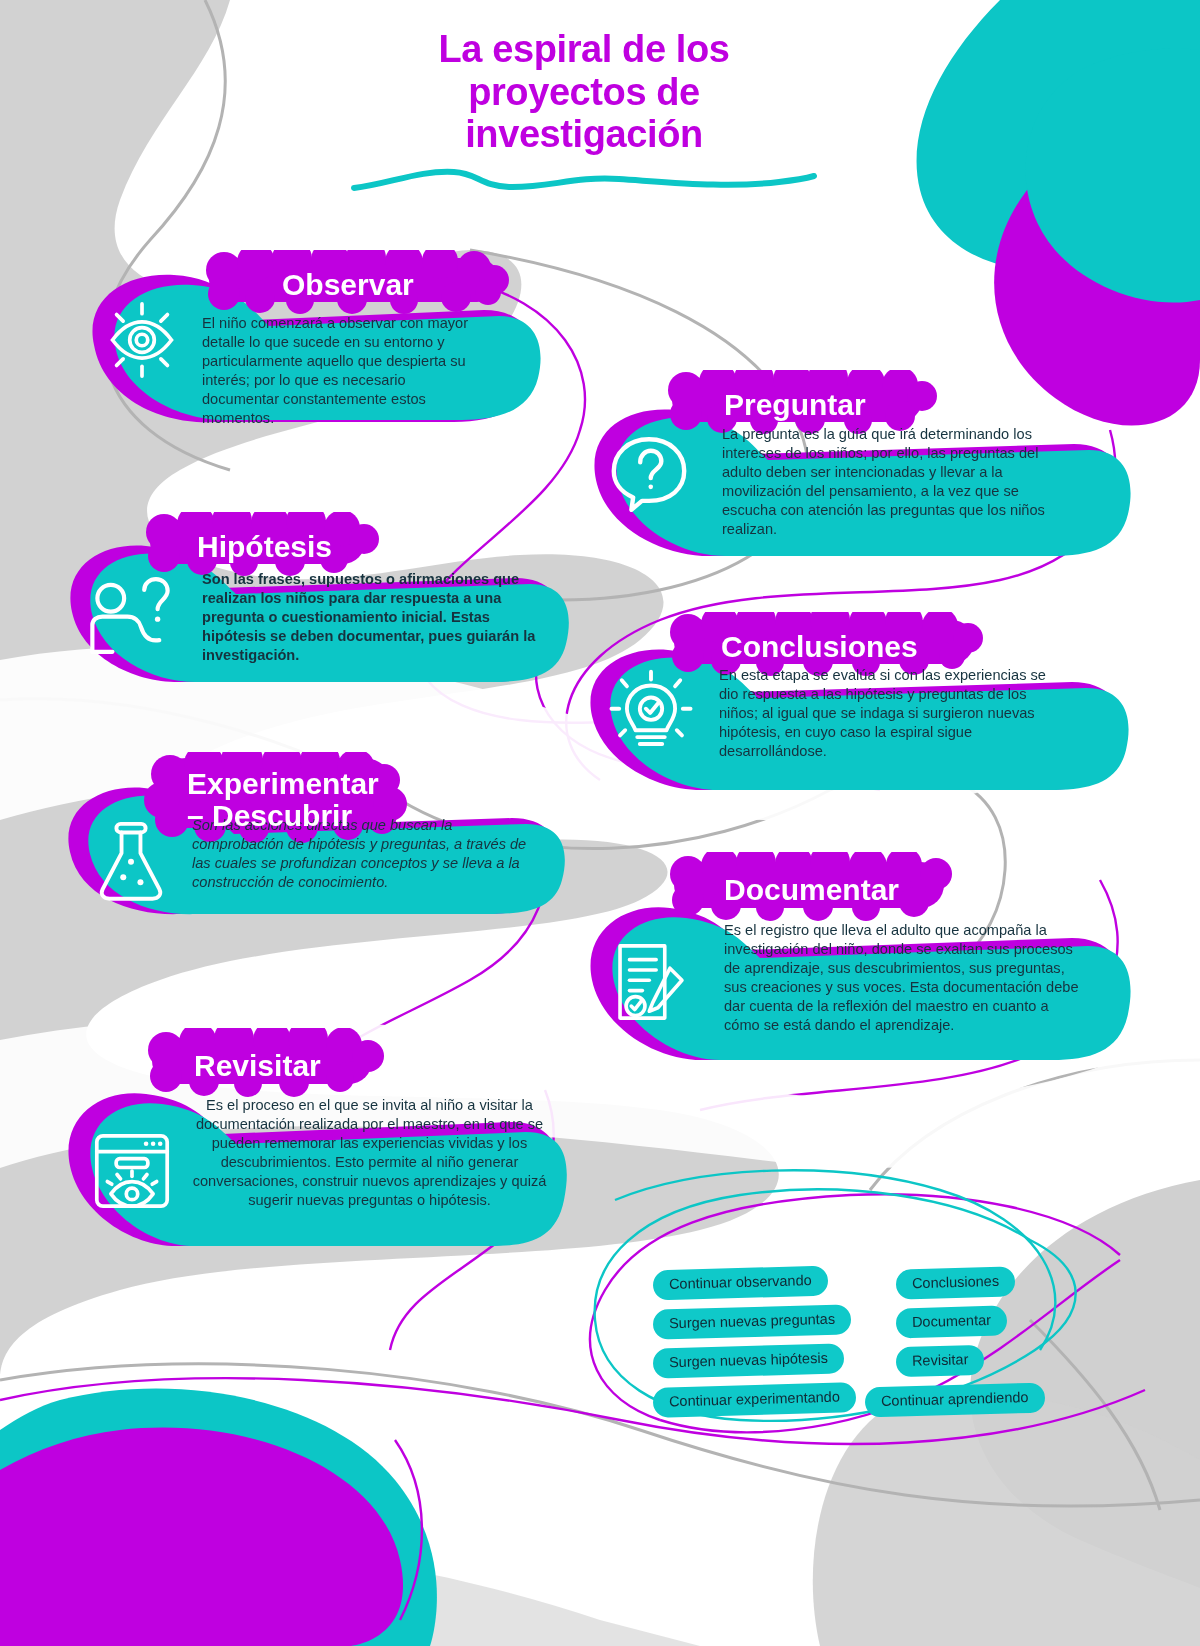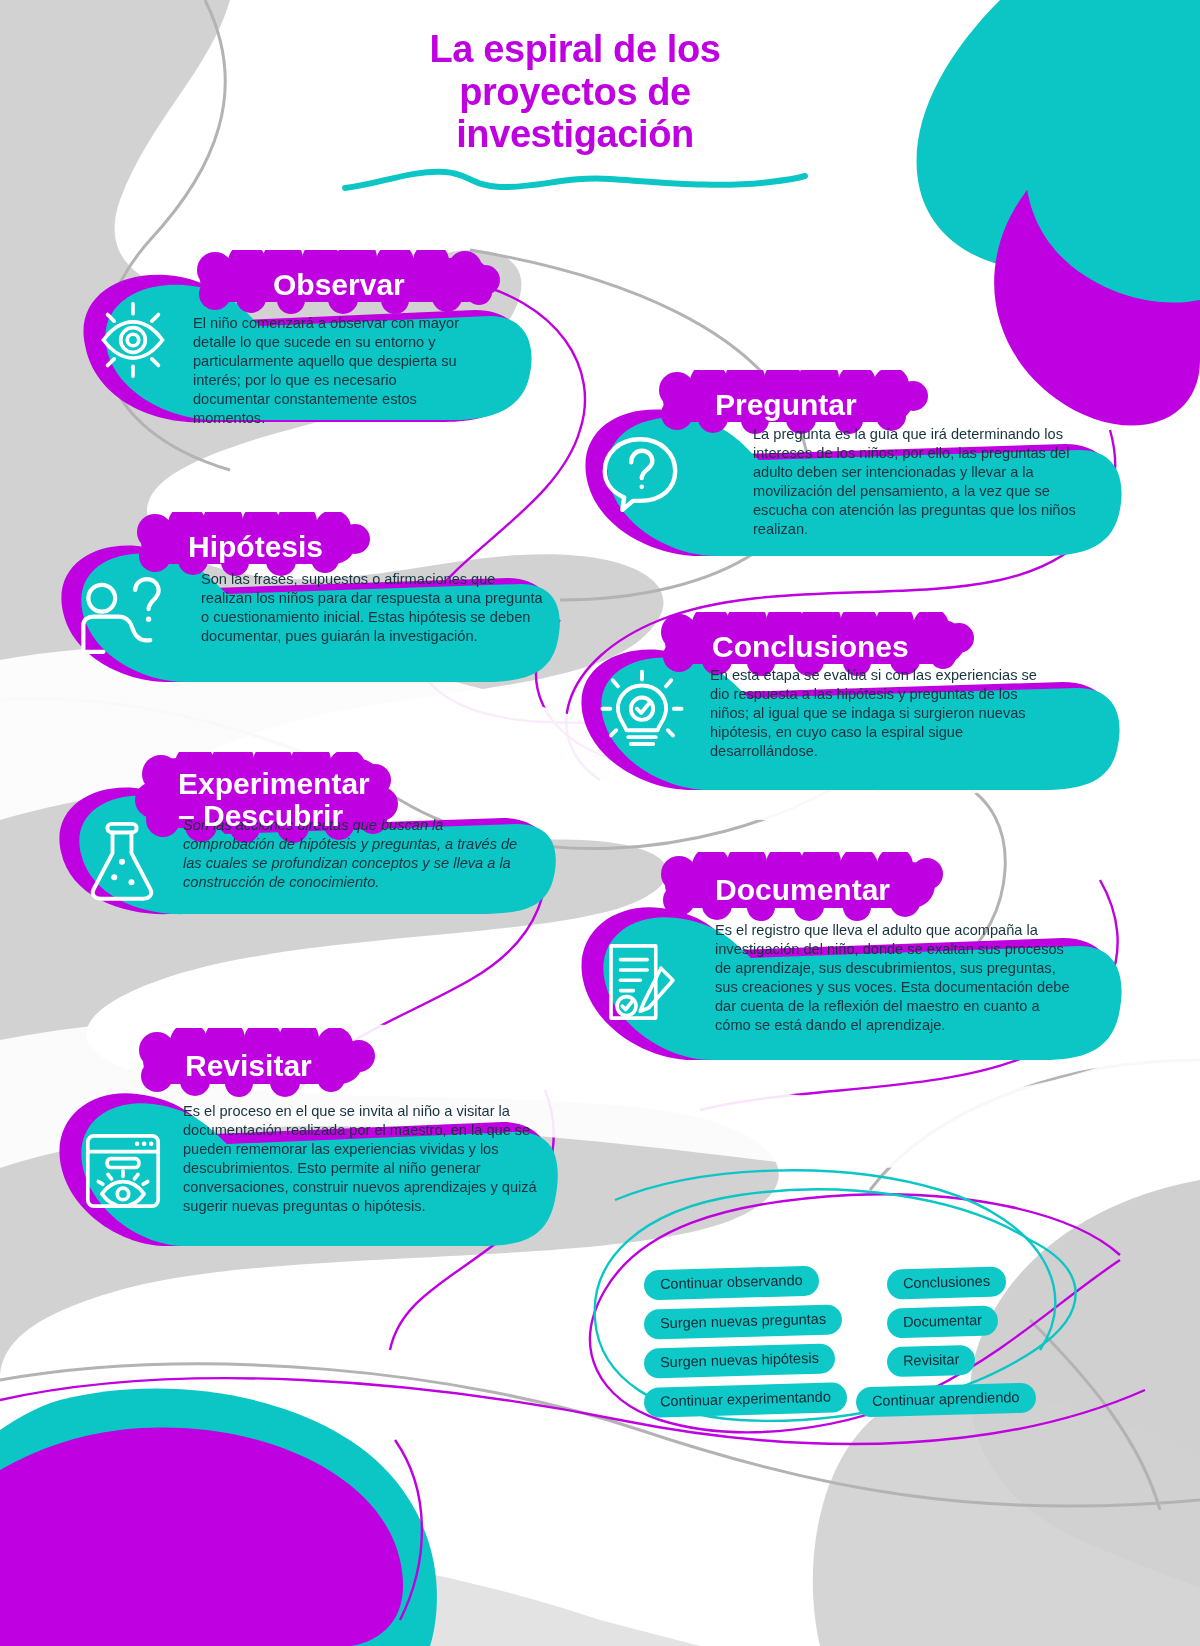--- a/index.html
+++ b/index.html
@@ -8,20 +8,21 @@
     width: 1200px; height: 1646px;
     font-family: "Liberation Sans", sans-serif;
     background: #ffffff;
     overflow: hidden;
   }
   #page {
     position: relative;
     width: 1200px; height: 1646px;
     background: #ffffff;
     overflow: hidden;
+    padding-left: 9px;
   }
   .bg-layer { position: absolute; inset: 0; width: 1200px; height: 1646px; z-index: 0; }
   .content-layer { position: relative; z-index: 5; width: 1200px; height: 1646px; }
 
   
   #title-block {
     position: absolute; left: 345px; top: 28px; width: 460px;
     text-align: center;
   }
   #title-text {
@@ -242,21 +243,21 @@
         <svg width="88" height="88" viewBox="0 0 100 100">
           <g fill="none" stroke="#ffffff" stroke-width="5" stroke-linecap="round" stroke-linejoin="round">
             <path d="M50,14 C74,14 90,30 90,50 C90,70 74,84 50,84 L42,84 L30,94 L32,80
                      C18,74 10,63 10,50 C10,30 26,14 50,14 Z"></path>
             <path d="M40,40 C40,32 46,27 52,27 C59,27 64,32 64,39 C64,48 52,49 52,58"></path>
             <circle cx="52" cy="68" r="2.6" fill="#ffffff" stroke="none"></circle>
           </g>
         </svg>
       </div>
       <div class="card-title" style="left:150px; top:19px; width:240px;">Preguntar</div>
-      <div class="card-body" style="left:148px; top:55px; width:340px;margin-left:40px;">La pregunta es la guía que irá determinando los intereses de los niños; por ello, las preguntas del adulto deben ser intencionadas y llevar a la movilización del pensamiento, a la vez que se escucha con atención las preguntas que los niños realizan.</div>
+      <div class="card-body" style="left:148px; top:55px; width:340px;">La pregunta es la guía que irá determinando los intereses de los niños; por ello, las preguntas del adulto deben ser intencionadas y llevar a la movilización del pensamiento, a la vez que se escucha con atención las preguntas que los niños realizan.</div>
     </div>
 
     <div class="card" style="left:45px; top:512px; width:520px; height:175px;">
       <svg class="card-blob" viewBox="0 0 520 175" aria-hidden="true">
         <path d="M18,100 C8,56 46,30 92,34 C138,38 152,62 168,76 L462,66
                  C502,66 516,96 508,130 C500,164 468,170 430,170 L130,170
                  C82,172 28,146 18,100 Z" fill="#bf00e0"></path>
         <path d="M38,102 C28,60 64,38 108,42 C152,46 166,68 182,82 L476,72
                  C512,72 520,100 512,132 C504,164 476,170 438,170 L146,170
                  C100,172 48,144 38,102 Z" fill="#0cc6c6"></path>
@@ -282,21 +283,21 @@
             <circle cx="32" cy="30" r="16"></circle>
             <path d="M10,94 L10,62 C10,56 15,52 22,52 L52,52 C60,52 66,57 68,64
                      C72,77 80,82 90,80"></path>
             <path d="M10,94 L34,94"></path>
             <path d="M72,20 C72,12 79,7 86,7 C94,7 100,13 100,21 C100,31 88,33 88,43"></path>
             <circle cx="88" cy="55" r="3.2" fill="#ffffff" stroke="none"></circle>
           </g>
         </svg>
       </div>
       <div class="card-title" style="left:143px; top:19px; width:220px;">Hipótesis</div>
-      <div class="card-body" style="left:156px; top:58px; width:345px;">Son las frases, supuestos o afirmaciones que realizan los niños para dar respuesta a una pregunta o cuestionamiento inicial. Estas hipótesis se deben documentar, pues guiarán la investigación.</div>
+      <div class="card-body" style="left:148px; top:58px; width:345px;font-weight:bold;">Son las frases, supuestos o afirmaciones que realizan los niños para dar respuesta a una pregunta o cuestionamiento inicial. Estas hipótesis se deben documentar, pues guiarán la investigación.</div>
     </div>
 
     <div class="card" style="left:565px; top:612px; width:560px; height:180px;">
       <svg class="card-blob" viewBox="0 0 560 180" aria-hidden="true">
         <path d="M18,104 C8,60 48,34 94,38 C140,42 154,66 170,80 L498,70
                  C540,70 556,100 548,136 C540,172 506,178 468,178 L132,178
                  C84,180 28,150 18,104 Z" fill="#bf00e0"></path>
         <path d="M38,106 C28,64 66,42 110,46 C154,50 168,72 184,86 L512,76
                  C550,76 560,104 552,138 C544,172 514,178 476,178 L148,178
                  C102,180 48,148 38,106 Z" fill="#0cc6c6"></path>
@@ -467,21 +468,21 @@
             <circle cx="50" cy="76" r="6.5"></circle>
             <line x1="50" y1="50" x2="50" y2="56"></line>
             <line x1="33" y1="54" x2="37" y2="59"></line>
             <line x1="67" y1="54" x2="63" y2="59"></line>
             <line x1="22" y1="62" x2="27" y2="65"></line>
             <line x1="78" y1="62" x2="73" y2="65"></line>
           </g>
         </svg>
       </div>
       <div class="card-title" style="left:140px; top:22px; width:220px;">Revisitar</div>
-      <div class="card-body" style="left:138px; top:74px; width:355px;">Es el proceso en el que se invita al niño a visitar la documentación realizada por el maestro, en la que se pueden rememorar las experiencias vividas y los descubrimientos. Esto permite al niño generar conversaciones, construir nuevos aprendizajes y quizá sugerir nuevas preguntas o hipótesis.</div>
+      <div class="card-body" style="left:138px; top:68px; width:355px;text-align:center;">Es el proceso en el que se invita al niño a visitar la documentación realizada por el maestro, en la que se pueden rememorar las experiencias vividas y los descubrimientos. Esto permite al niño generar conversaciones, construir nuevos aprendizajes y quizá sugerir nuevas preguntas o hipótesis.</div>
     </div>
 
     <div id="pill-group">
       <div class="pill slant" style="left:44px; top:78px;">Continuar observando</div>
       <div class="pill slant" style="left:44px; top:117px;">Surgen nuevas preguntas</div>
       <div class="pill slant" style="left:44px; top:156px;">Surgen nuevas hipótesis</div>
       <div class="pill slant" style="left:44px; top:195px;">Continuar experimentando</div>
 
       <div class="pill slant" style="left:287px; top:78px;">Conclusiones</div>
       <div class="pill slant" style="left:287px; top:117px;">Documentar</div>

